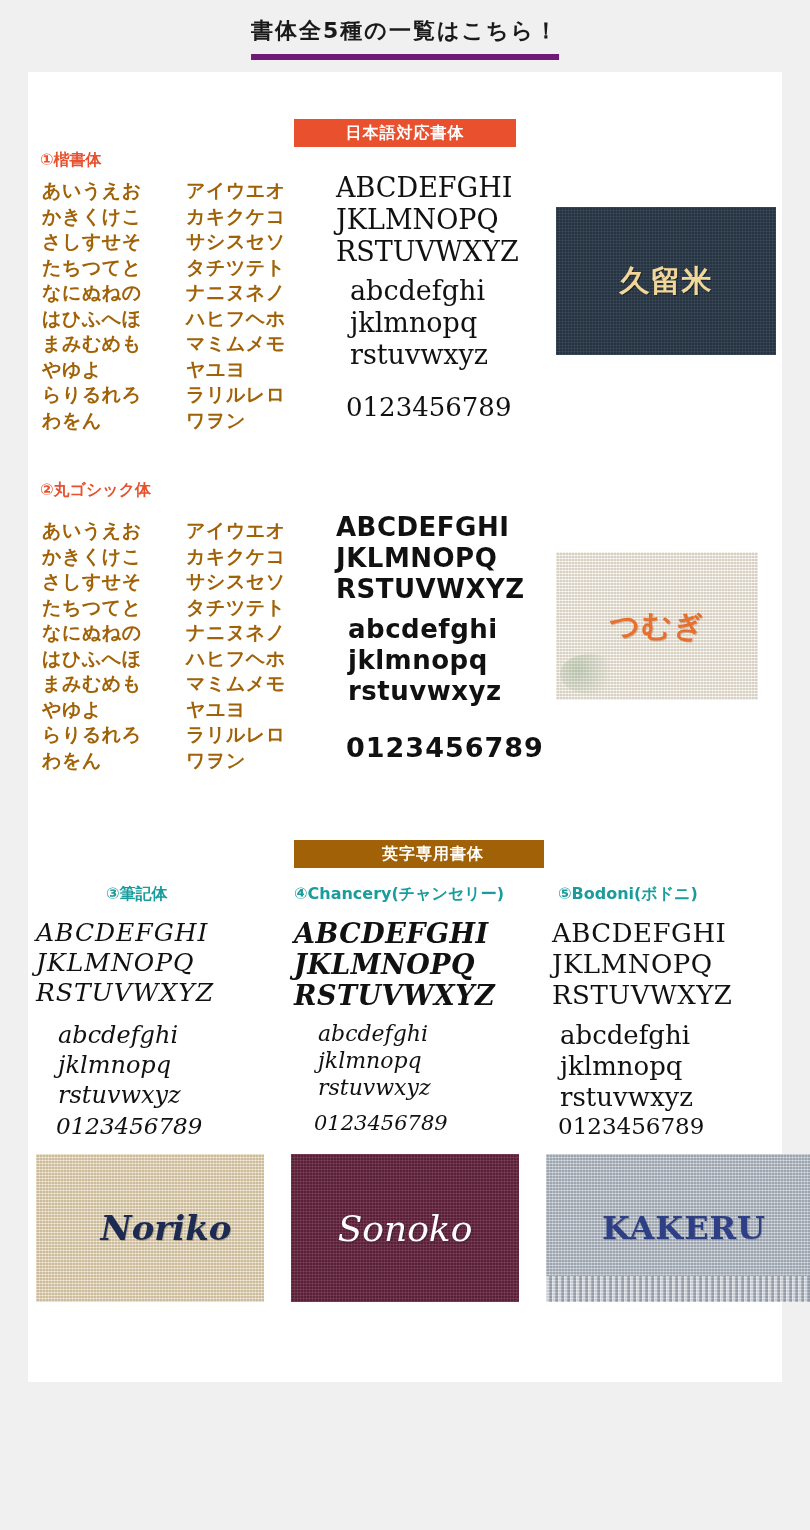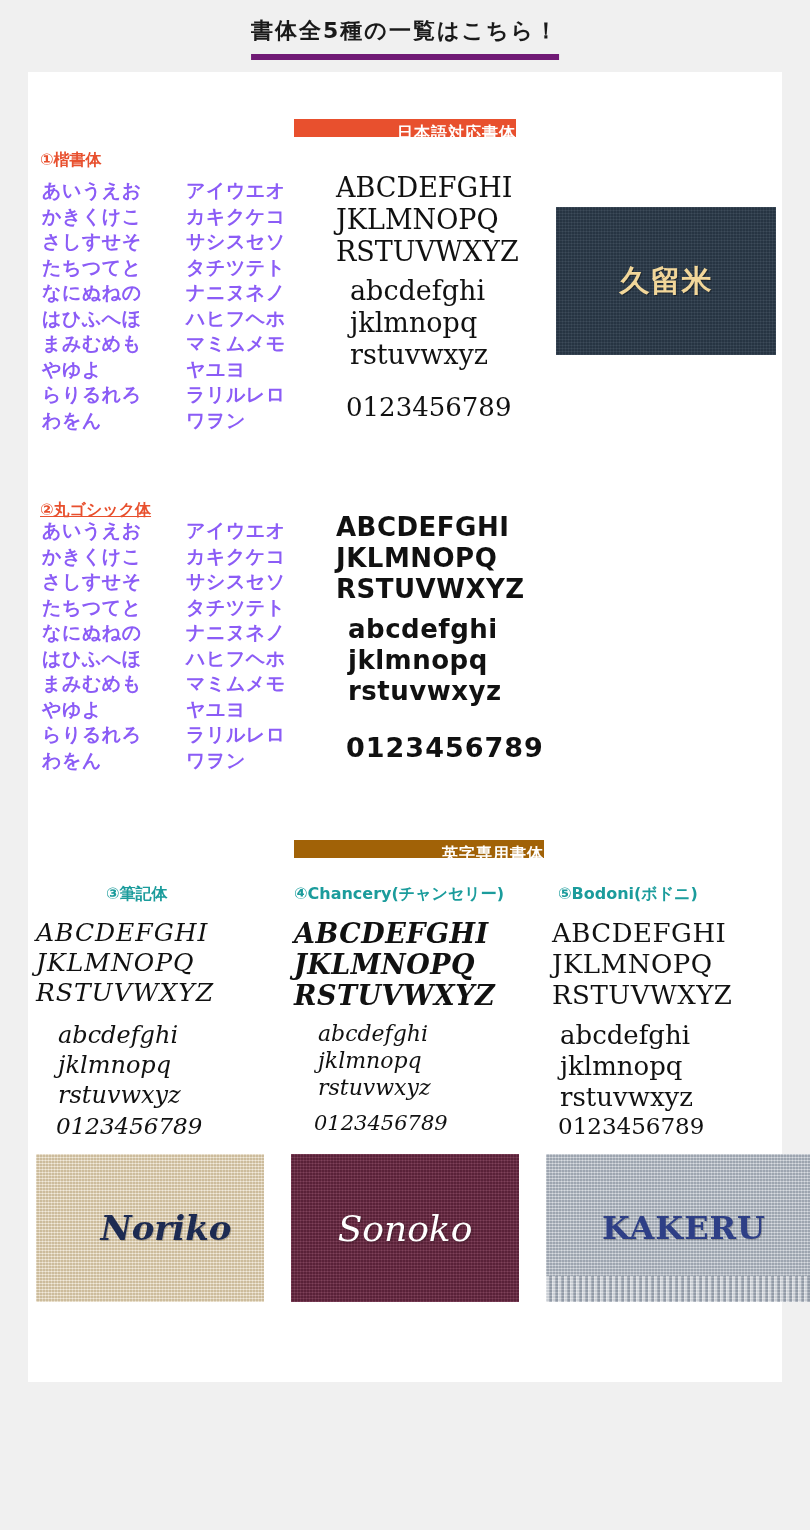--- a/index.html
+++ b/index.html
@@ -55,23 +55,23 @@
     background: #ffffff;
   }
 
   
   .badge {
     position: absolute;
     color: #ffffff;
     font-size: 16px;
     font-weight: 700;
     letter-spacing: 1px;
-    text-align: right;
+    text-align: center;
     line-height: 28px;
-    height: 18px;
+    height: 28px;
     width: 222px;
     font-family: "DejaVu Sans", "Liberation Sans", sans-serif;
   }
   .badge-jp {
     left: 266px;
     top: 47px;
     background: #e8502e;
   }
   .badge-en {
     left: 266px;
@@ -90,21 +90,21 @@
   }
   .label-red { color: #e8502e; }
   .label-teal { color: #1b9c9c; }
 
   .kana-col {
     position: absolute;
     font-size: 19px;
     line-height: 25.5px;
     letter-spacing: 0.5px;
     white-space: pre;
-    color: #8b5cf6;
+    color: #a16207;
     font-family: "DejaVu Sans", "Liberation Sans", sans-serif;
   }
   .kana-mincho {
     font-family: "DejaVu Serif", "Liberation Serif", serif;
     font-weight: 700;
   }
   .kana-gothic {
     font-family: "DejaVu Sans", "Liberation Sans", sans-serif;
     font-weight: 700;
   }
@@ -248,21 +248,21 @@
 rstuvwxyz</div>
     <div class="latin-block latin-serif" style="left:318px; top:320px; font-size:26px; line-height:30px;">0123456789</div>
 
     <div class="photo" style="left:528px; top:135px; width:220px; height:148px;">
       <div class="tex tex-navy"></div>
       <div class="photo-label">
         <span class="stitch emb" style="color:#f2d79a; font-family:'DejaVu Serif','Liberation Serif',serif; font-size:30px; text-shadow: 1px 1px 0 rgba(0,0,0,.35);">久留米</span>
       </div>
     </div>
 
-    <div class="font-label label-red" style="left:12px; top:428px;text-decoration:underline;">②丸ゴシック体</div>
+    <div class="font-label label-red" style="left:12px; top:408px;">②丸ゴシック体</div>
 
     <div class="kana-col kana-gothic" style="left:14px; top:446px;">あいうえお
 かきくけこ
 さしすせそ
 たちつてと
 なにぬねの
 はひふへほ
 まみむめも
 やゆよ
 らりるれろ
@@ -280,20 +280,26 @@
 ワヲン</div>
 
     <div class="latin-block latin-sans" style="left:308px; top:440px; font-size:26px; line-height:31px; letter-spacing:0.5px;">ABCDEFGHI
 JKLMNOPQ
 RSTUVWXYZ</div>
     <div class="latin-block latin-sans" style="left:320px; top:542px; font-size:26px; line-height:31px; letter-spacing:0.5px;">abcdefghi
 jklmnopq
 rstuvwxyz</div>
     <div class="latin-block latin-sans" style="left:318px; top:660px; font-size:27px; line-height:31px; letter-spacing:1px;">0123456789</div>
 
+    <div class="photo" style="left:528px; top:480px; width:202px; height:148px;">
+      <div class="tex tex-cream"></div>
+      <div class="photo-label">
+        <span class="stitch emb" style="color:#e8702e; font-family:'DejaVu Sans','Liberation Sans',sans-serif; font-size:30px; text-shadow: 1px 1px 0 rgba(120,60,20,.25);">つむぎ</span>
+      </div>
+    </div>
 
     <div class="badge badge-en">英字専用書体</div>
 
     <div class="font-label label-teal" style="left:78px; top:812px;text-align:right;">③筆記体</div>
     <div class="latin-block latin-script" style="left:8px; top:846px; font-size:25px; line-height:30px; letter-spacing:1px;">ABCDEFGHI
 JKLMNOPQ
 RSTUVWXYZ</div>
     <div class="latin-block latin-script" style="left:30px; top:948px; font-size:24px; line-height:30px;">abcdefghi
 jklmnopq
 rstuvwxyz</div>

